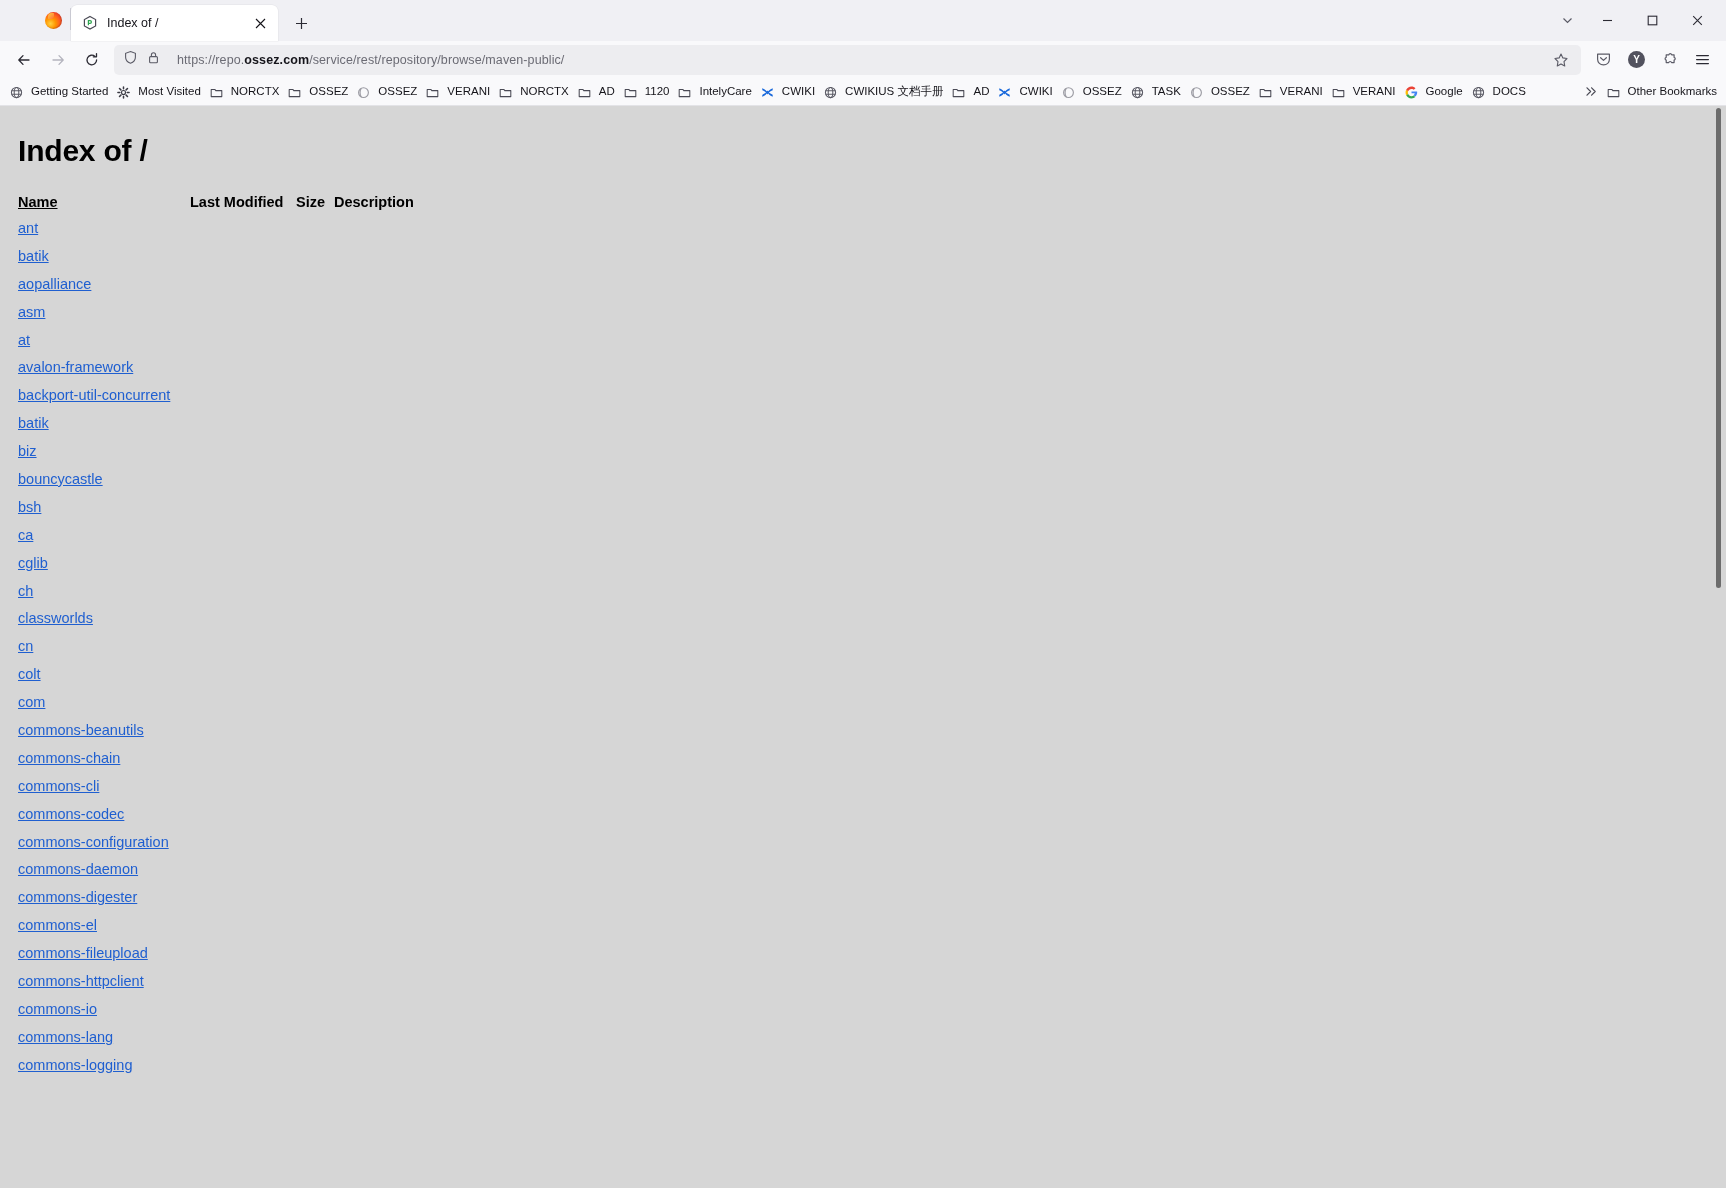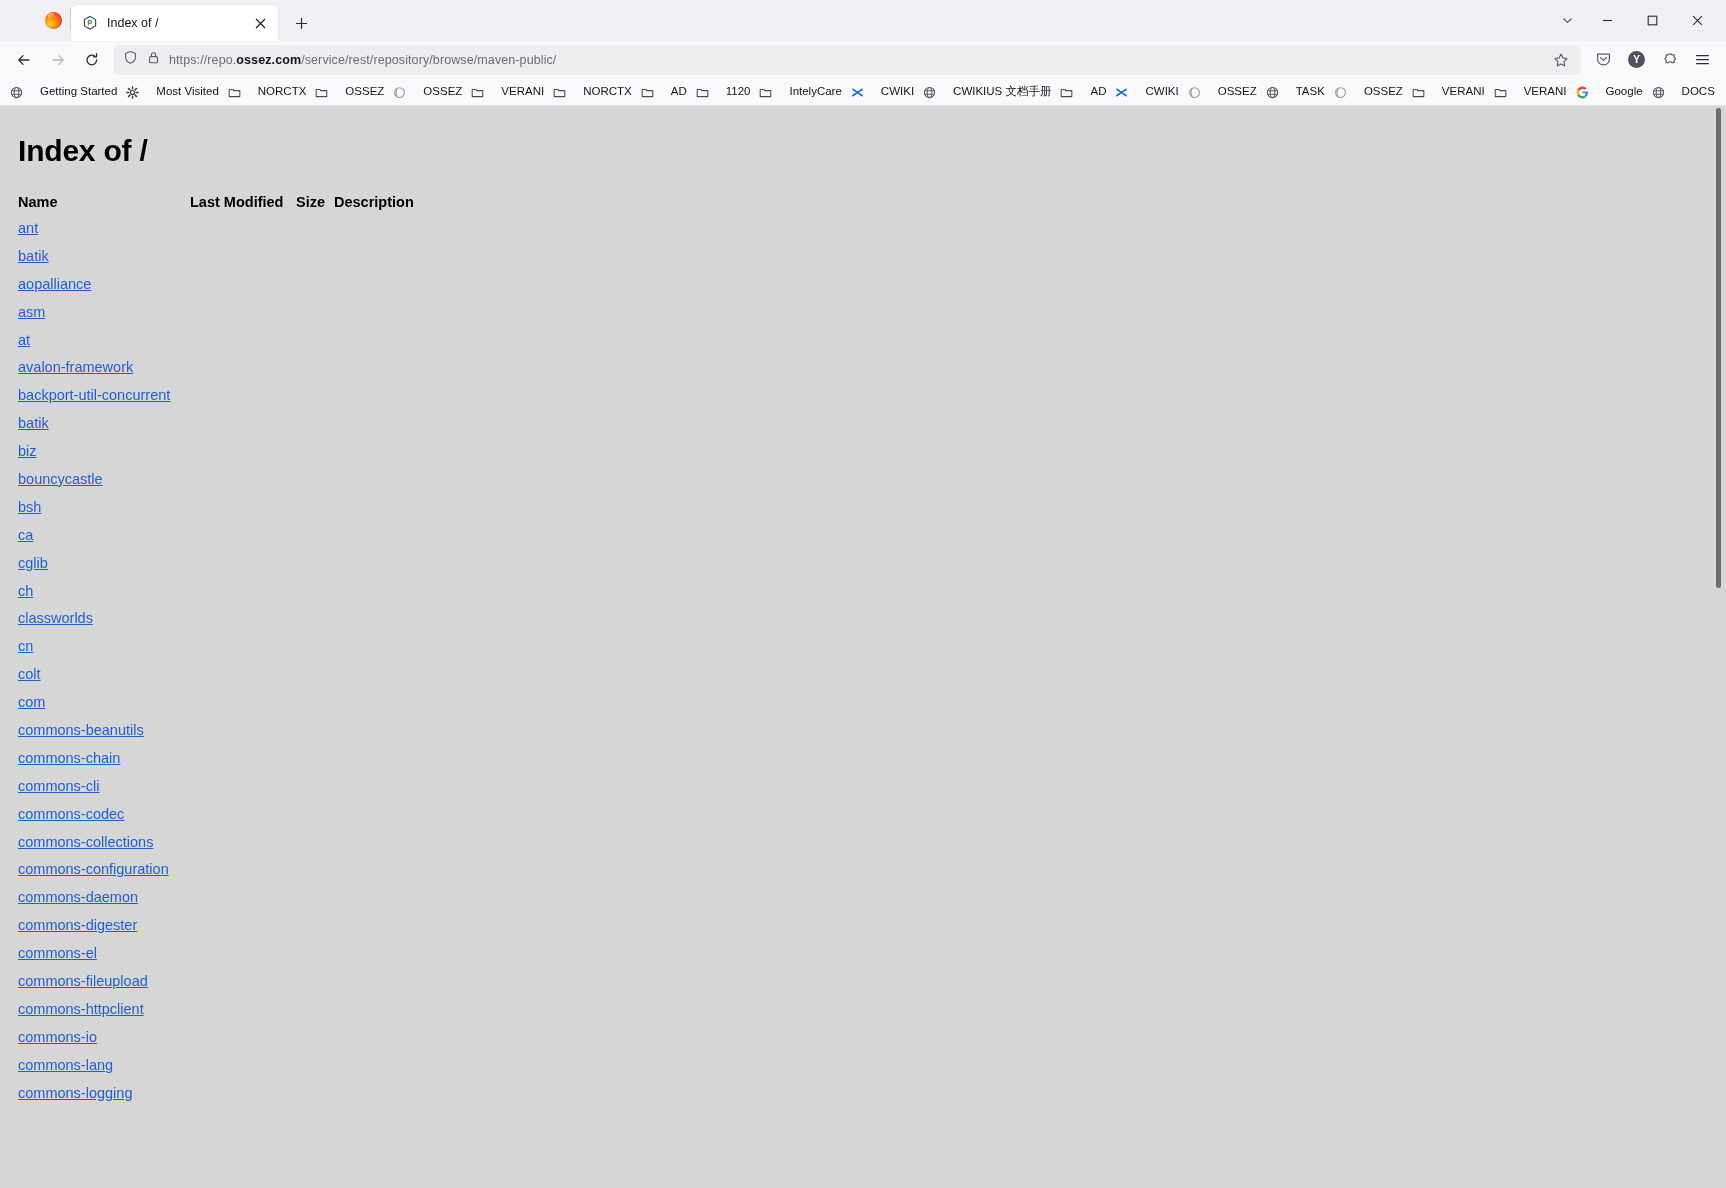--- a/index.html
+++ b/index.html
@@ -118,21 +118,21 @@
   }
   .urlbar {
     flex: 1;
     height: 30px;
     margin: 0 6px 0 5px;
     background: #ededf0;
     border-radius: 5px;
     display: flex;
     align-items: center;
     padding: 0 6px 0 9px;
-    gap: 8px;
+    gap: 16px;
   }
   .url-icons { display: flex; align-items: center; gap: 8px; }
   .url-text {
     flex: 1;
     font-size: 12.5px;
     color: #6b6b74;
     white-space: nowrap;
     overflow: hidden;
     letter-spacing: .1px;
   }
@@ -164,21 +164,21 @@
     background: #f9f9fb;
     display: flex;
     align-items: center;
     padding: 0 4px 0 6px;
     overflow: hidden;
     position: relative;
   }
   .bm {
     display: flex;
     align-items: center;
-    gap: 17px;
+    gap: 8px;
     padding: 2px 5px 2px 4px;
     border-radius: 4px;
     white-space: nowrap;
     flex: 0 0 auto;
   }
   .bm-label {
     font-size: 11.5px;
     color: #15141a;
     line-height: 1;
   }
@@ -214,21 +214,21 @@
     margin-left: 10px;
   }
   table.dirlist th {
     font-size: 14.5px;
     font-weight: 700;
     color: #000;
     text-align: left;
     padding: 0 0 11px 0;
     white-space: nowrap;
   }
-  th.c-name { width: 172px; }
+  th.c-name { width: 172px; text-decoration: underline; }
   th.c-mod  { width: 106px; }
   th.c-size { width: 38px; }
   th.c-desc { width: auto; margin-top: 37px; }
   table.dirlist td {
     font-size: 14.5px;
     padding: 0 0 13.4px 0;
     vertical-align: top;
     line-height: 1.0;
   }
   table.dirlist a {
@@ -677,26 +677,20 @@
               <td></td>
               <td></td>
             </tr>
             <tr>
               <td><a href="#">commons-codec</a></td>
               <td></td>
               <td></td>
               <td></td>
             </tr>
             <tr>
-              <td><a href="#">commons-collections</a></td>
-              <td></td>
-              <td></td>
-              <td></td>
-            </tr>
-            <tr>
               <td><a href="#">commons-configuration</a></td>
               <td></td>
               <td></td>
               <td></td>
             </tr>
             <tr>
               <td><a href="#">commons-daemon</a></td>
               <td></td>
               <td></td>
               <td></td>

